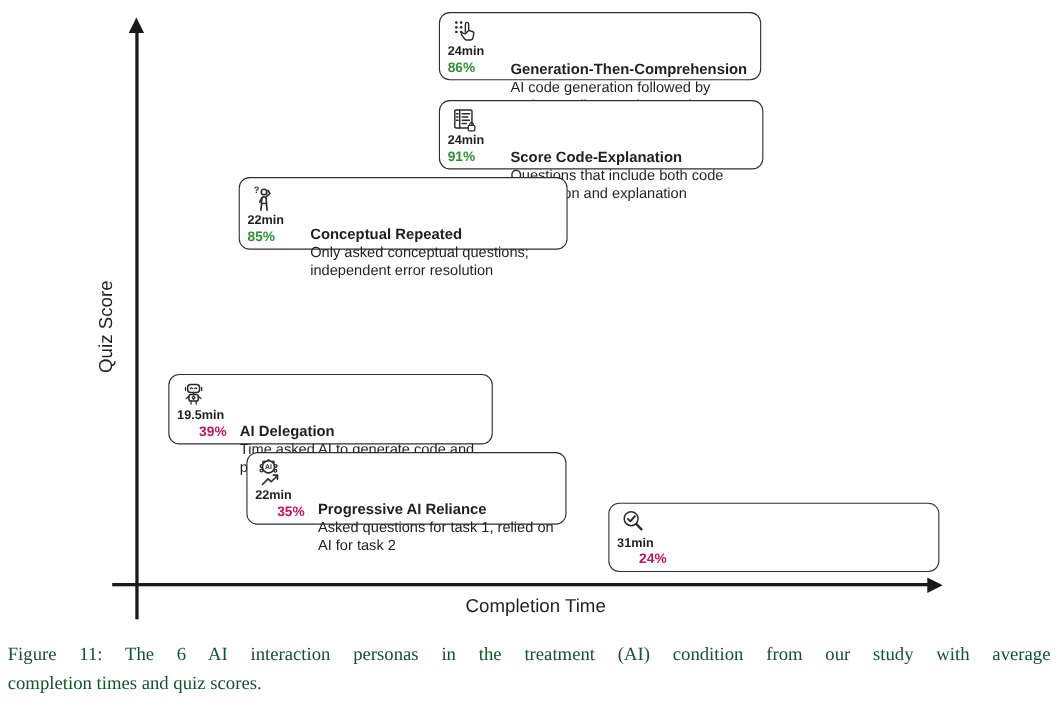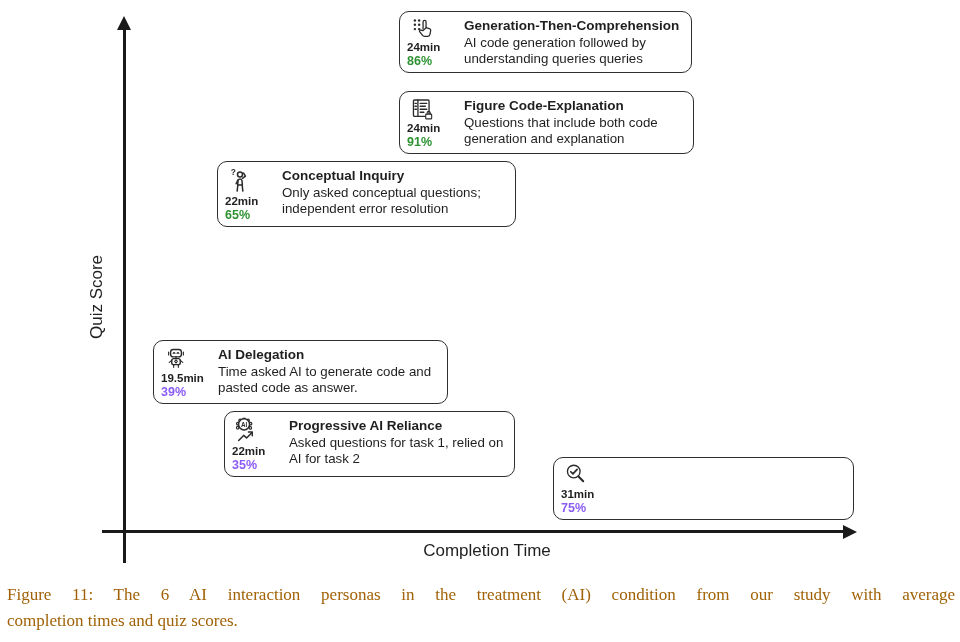--- a/index.html
+++ b/index.html
@@ -20,35 +20,35 @@
   .x-label{position:absolute;left:487px;top:541px;transform:translateX(-50%);font-size:17px;text-align:center;}
 
   
   .persona{position:absolute;border:1.6px solid #2f2f2f;border-radius:10px;background:#fff;
            display:flex;gap:7px;padding:5px 9px 3px 7px;box-sizing:border-box;}
   .stat{display:flex;flex-direction:column;align-items:flex-start;width:50px;flex-shrink:0;}
   .stat svg{display:block;margin-bottom:1px;}
   .time{font-weight:bold;font-size:11.5px;line-height:1.15;color:#1f1f1f;white-space:nowrap;}
   .score{font-weight:bold;font-size:12.5px;line-height:1.2;white-space:nowrap;}
   .score.green{color:#2e9232;}
-  .score.red{color:#8b5cf6;}
-  .text{min-width:0;}
+  .score.red{color:#be185d;margin-left:20px;}
+  .text{min-width:0;margin-top:37px;}
   .title{font-weight:bold;font-size:13.5px;line-height:1.3;white-space:nowrap;}
   .desc{font-size:13.3px;line-height:1.26;}
 
   .b1{left:399px;top:11px;width:293px;height:62px;}
   .b2{left:399px;top:91px;width:295px;height:63px;}
   .b3{left:217px;top:161px;width:299px;height:66px;}
   .b4{left:153px;top:340px;width:295px;height:64px;}
   .b5{left:224px;top:411px;width:291px;height:66px;}
   .b6{left:553px;top:457px;width:301px;height:63px;}
 
   
   .caption{position:absolute;left:7px;top:582px;width:948px;
-           font-family:"Liberation Serif", serif;font-size:17px;line-height:1.5;color:#a16207;}
+           font-family:"Liberation Serif", serif;font-size:17px;line-height:1.5;color:#14532d;}
   .caption .l1{text-align:justify;text-align-last:justify;}
 </style>
 </head>
 <body>
 
 <div class="fig">
 
   <div class="y-axis"></div>
   <div class="y-arrow"></div>
   <div class="x-axis"></div>
@@ -86,40 +86,40 @@
         <path d="M10.5 4v22"></path>
         <path d="M6.5 8.5h2 M6.5 12.5h2 M6.5 16.5h2"></path>
         <path d="M13.5 8.5h9 M13.5 12.5h7 M13.5 16.5h9 M13.5 20.5h5"></path>
         <rect x="21" y="23" width="8" height="6.5" rx="1" fill="#fff" stroke-width="1.5"></rect>
         <path d="M22.9 23v-1.6a2.1 2.1 0 0 1 4.2 0V23" stroke-width="1.5"></path>
       </svg>
       <div class="time">24min</div>
       <div class="score green">91%</div>
     </div>
     <div class="text">
-      <div class="title">Figure Code-Explanation</div>
+      <div class="title">Score Code-Explanation</div>
       <div class="desc">Questions that include both code generation and explanation</div>
     </div>
   </div>
 
   <div class="persona b3">
     <div class="stat">
       <svg width="30" height="30" viewBox="0 0 32 32" fill="none" stroke="#2b2b2b" stroke-width="1.8" stroke-linecap="round" stroke-linejoin="round">
         <text x="5" y="10" font-size="10" font-weight="bold" fill="#2b2b2b" stroke="none" font-family="Liberation Sans, sans-serif">?</text>
         <circle cx="16" cy="9" r="3"></circle>
         <path d="M19 13.5l3.5-2.7-2.2-3.6"></path>
         <path d="M13.2 21.5l.4-5a2.4 2.4 0 0 1 2.4-2.2 2.4 2.4 0 0 1 2.4 2.2l.4 5z"></path>
         <path d="M13.4 21.5l-.8 7.3 M18.6 21.5l.8 7.3"></path>
         <path d="M13.4 15.5l-2 4.5"></path>
       </svg>
       <div class="time">22min</div>
-      <div class="score green">65%</div>
+      <div class="score green">85%</div>
     </div>
     <div class="text">
-      <div class="title">Conceptual Inquiry</div>
+      <div class="title">Conceptual Repeated</div>
       <div class="desc">Only asked conceptual questions; independent error resolution</div>
     </div>
   </div>
 
   <div class="persona b4">
     <div class="stat">
       <svg width="30" height="30" viewBox="0 0 32 32" fill="none" stroke="#2b2b2b" stroke-width="1.8" stroke-linecap="round" stroke-linejoin="round">
         <rect x="9" y="4.5" width="14" height="9.5" rx="3.5" fill="#fff"></rect>
         <path d="M6.5 8v3.5 M25.5 8v3.5" stroke-width="1.5"></path>
         <path d="M12.3 9.4q1.2-1.6 2.4 0 M17.3 9.4q1.2-1.6 2.4 0" stroke-width="1.5"></path>
@@ -165,21 +165,21 @@
   </div>
 
   <div class="persona b6">
     <div class="stat">
       <svg width="30" height="30" viewBox="0 0 32 32" fill="none" stroke="#2b2b2b" stroke-width="1.8" stroke-linecap="round" stroke-linejoin="round">
         <circle cx="13" cy="11.5" r="8.5" fill="#fff"></circle>
         <path d="M9 11.8l2.9 2.9 5.6-6.2" stroke-width="2.3"></path>
         <path d="M19.4 18.2l6.3 6.3" stroke-width="2.8"></path>
       </svg>
       <div class="time">31min</div>
-      <div class="score red">75%</div>
+      <div class="score red">24%</div>
     </div>
   </div>
 
   <div class="caption">
     <div class="l1">Figure 11: The 6 AI interaction personas in the treatment (AI) condition from our study with average</div>
     <div class="l2">completion times and quiz scores.</div>
   </div>
 
 </div>
 

